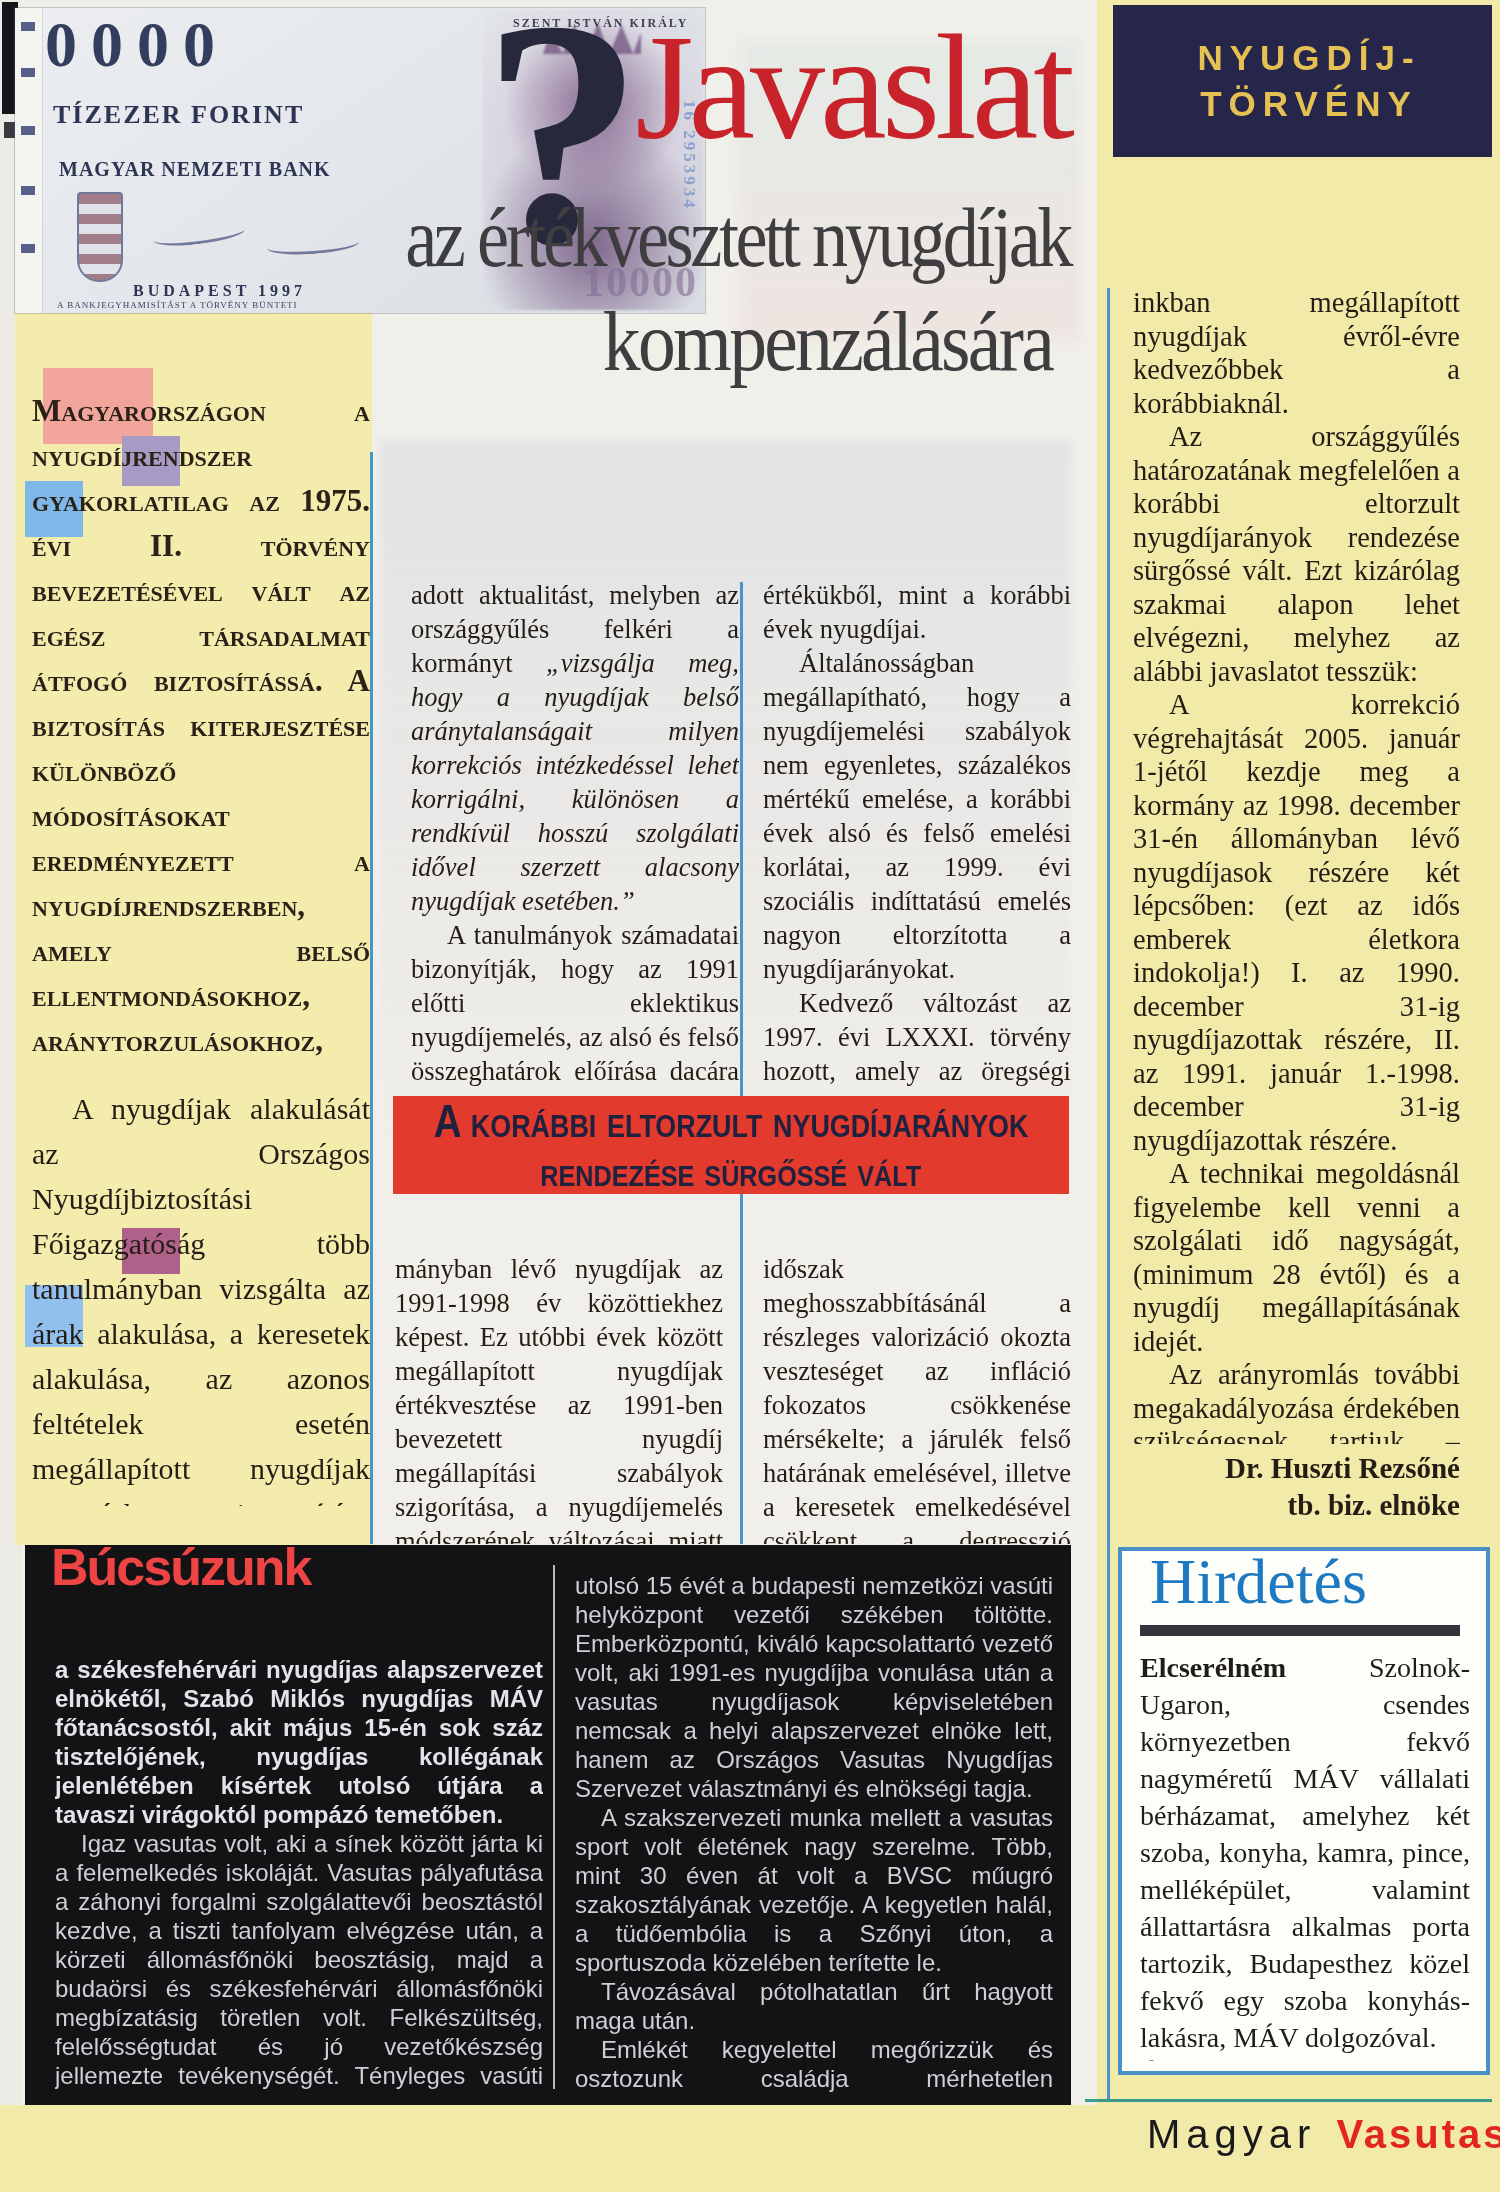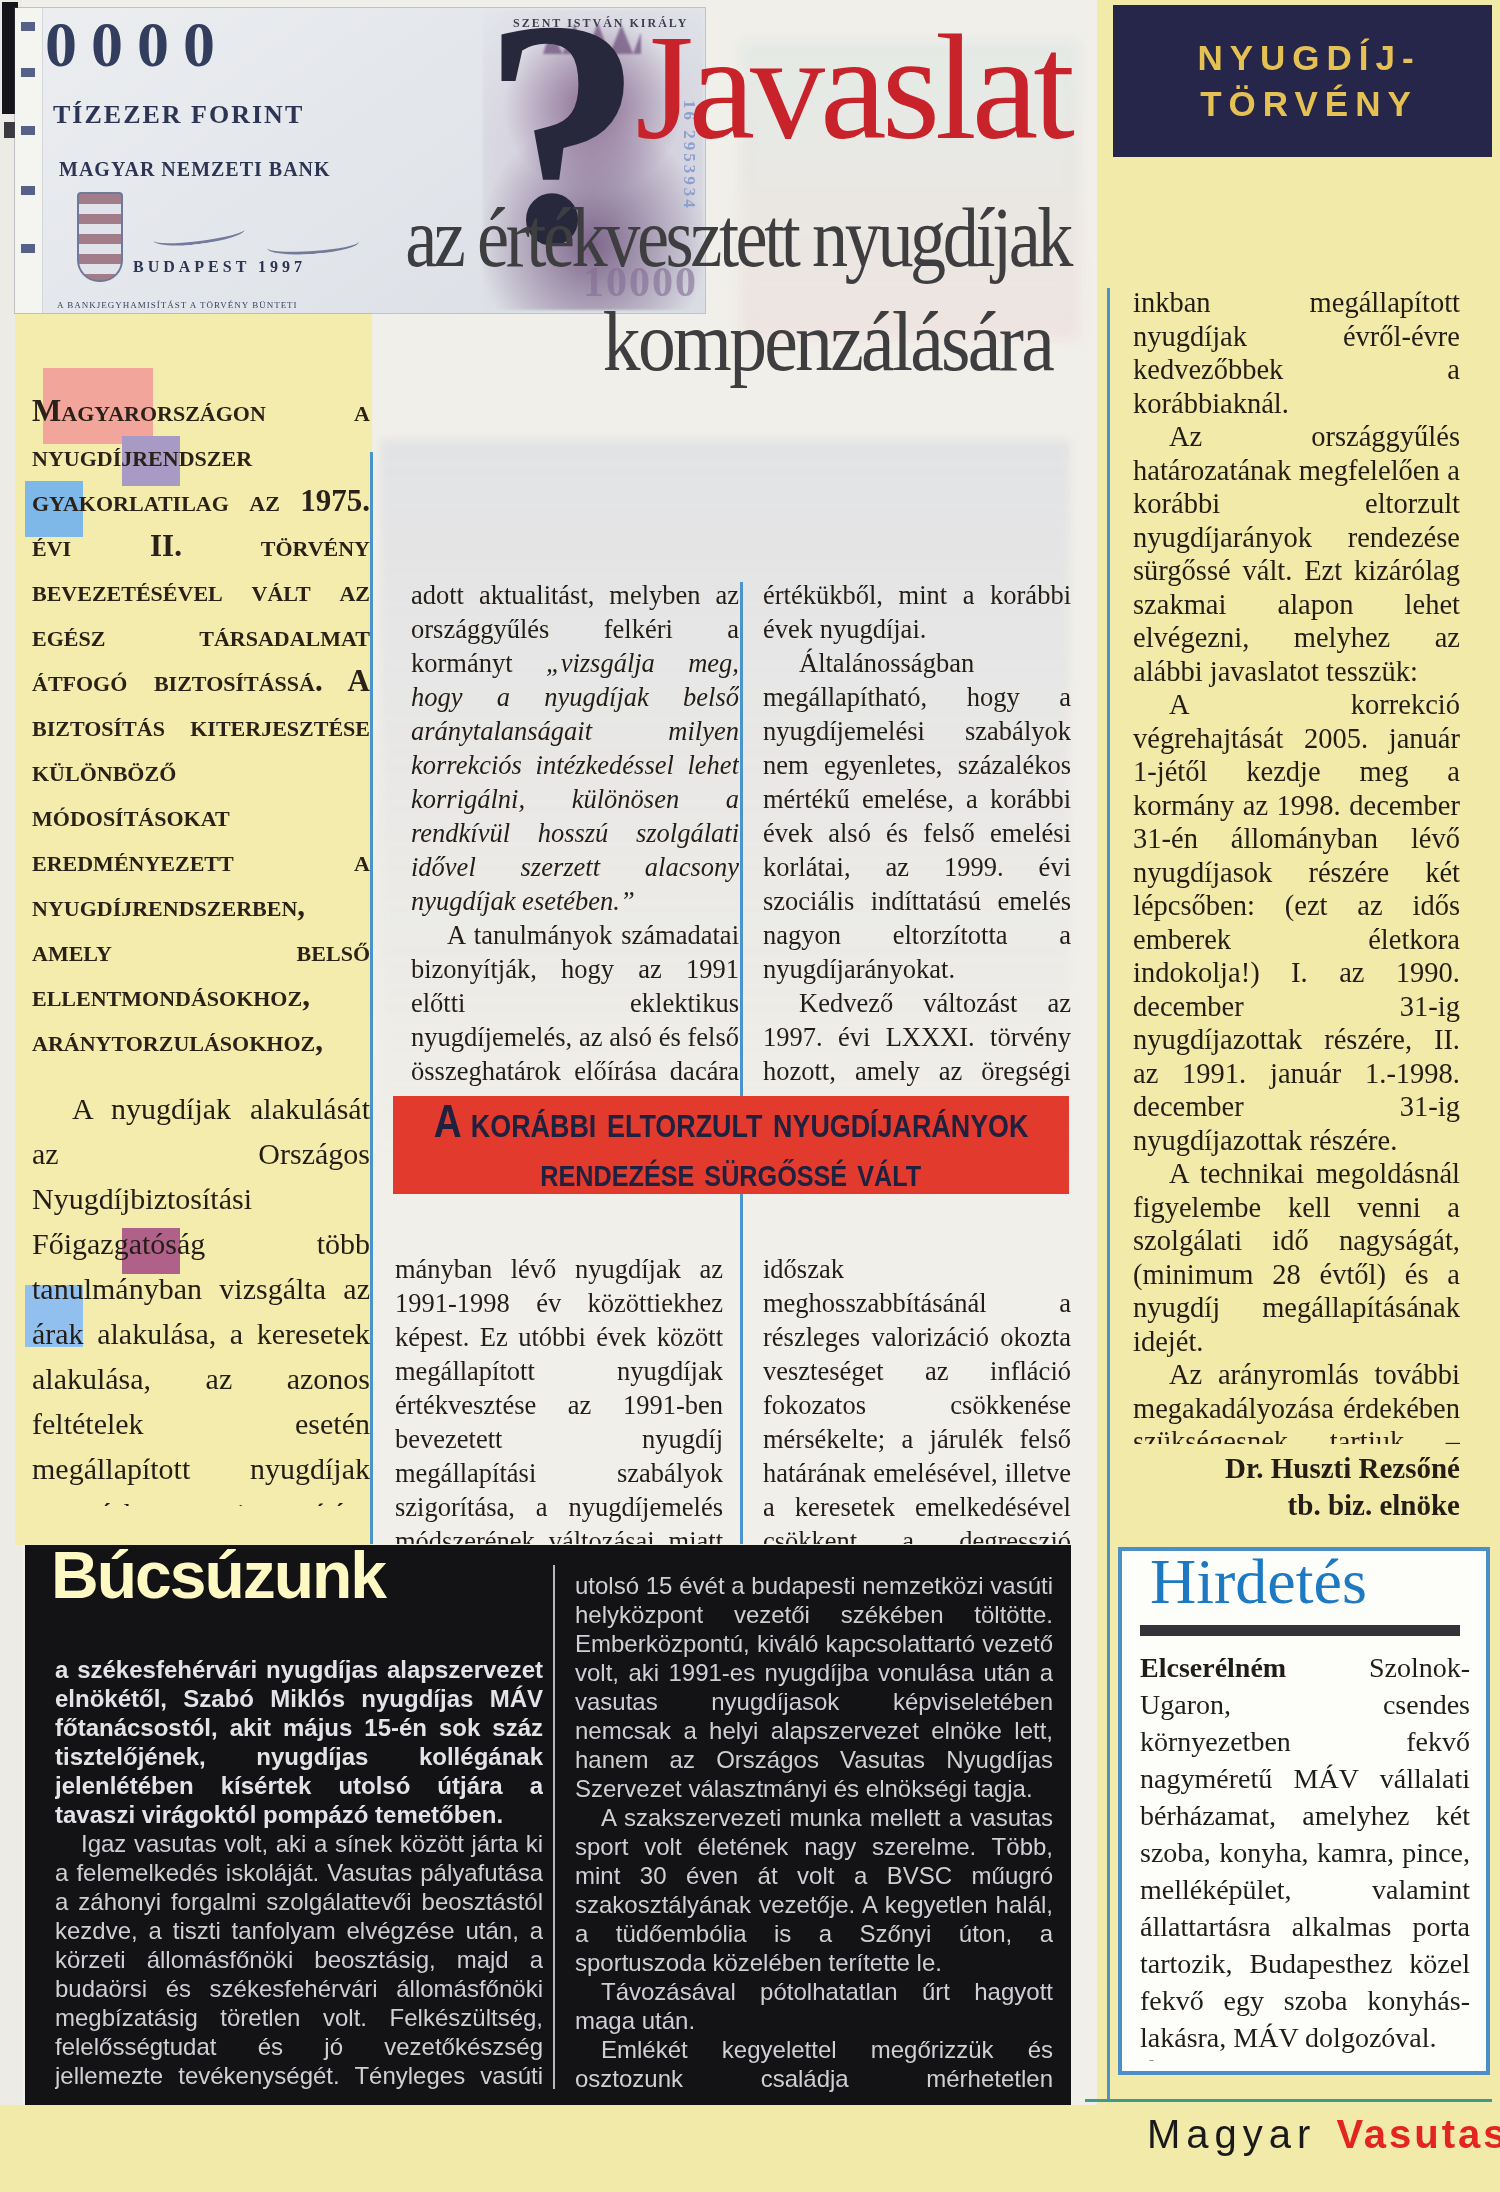--- a/index.html
+++ b/index.html
@@ -26,21 +26,21 @@
   .bn-strip{position:absolute;left:0;top:0;width:28px;height:100%;background:#f4f4f1;border-right:1px solid #d4d6da;}
   .bn-strip i{position:absolute;left:6px;width:14px;height:9px;background:#566089;display:block;}
   .bn-digits{position:absolute;left:30px;top:0px;font-size:64px;font-weight:700;color:#333d5e;letter-spacing:14px;}
   .bn-denom{position:absolute;left:38px;top:92px;font-size:26px;font-weight:700;color:#2c3654;letter-spacing:2px;}
   .bn-bank{position:absolute;left:44px;top:150px;font-size:20px;font-weight:700;color:#2c3654;letter-spacing:1px;}
   .bn-crest{position:absolute;left:62px;top:184px;width:46px;height:90px;border:2px solid #4a5480;border-radius:4px 4px 22px 22px;
     background:repeating-linear-gradient(180deg,#8c5a68 0 10px,#dfe2ea 10px 20px);opacity:.75;}
   .bn-sig1,.bn-sig2{position:absolute;width:92px;height:18px;border-bottom:3px solid #57608a;border-radius:50%;opacity:.8;}
   .bn-sig1{left:138px;top:218px;transform:rotate(-7deg);}
   .bn-sig2{left:252px;top:228px;transform:rotate(-4deg);}
-  .bn-city{position:absolute;left:118px;top:250px;font-size:16px;font-weight:700;color:#2c3654;letter-spacing:4px;}
+  .bn-city{position:absolute;left:118px;top:274px;font-size:16px;font-weight:700;color:#2c3654;letter-spacing:4px;}
   .bn-warning{position:absolute;left:42px;top:292px;font-size:9px;color:#3a4460;letter-spacing:1px;}
   .bn-portrait{position:absolute;left:468px;top:2px;width:220px;height:300px;filter:blur(1px);
     background:
       radial-gradient(ellipse 58% 42% at 50% 32%,rgba(133,101,141,.92),rgba(133,101,141,0) 70%),
       radial-gradient(ellipse 72% 58% at 50% 78%,rgba(112,86,126,.85),rgba(112,86,126,0) 72%),
       radial-gradient(ellipse 92% 82% at 50% 50%,rgba(192,177,202,.6),rgba(228,228,234,0) 82%);}
   .bn-crown{position:absolute;left:60px;top:10px;width:98px;height:34px;background:rgba(122,96,136,.85);
     clip-path:polygon(0 100%,8% 30%,20% 100%,32% 12%,44% 100%,56% 8%,68% 100%,80% 14%,92% 100%,100% 36%,100% 100%,0 100%);}
   .bn-caption{position:absolute;left:498px;top:8px;font-size:12px;color:#3f3f52;letter-spacing:2px;font-weight:700;}
   .bn-serial{position:absolute;left:664px;top:92px;writing-mode:vertical-rl;font-size:17px;color:#8aa0cf;letter-spacing:3px;font-weight:700;}
@@ -104,21 +104,21 @@
   .sidebar{position:absolute;left:1133px;top:286px;width:327px;height:1158px;overflow:hidden;
     font-size:28.5px;line-height:33.5px;color:#241d15;text-align:justify;}
   .sidebar p{margin:0;}
   .sidebar p.ind{text-indent:36px;}
   .sidebar-sig{position:absolute;left:1133px;top:1450px;width:327px;text-align:right;
     font-weight:700;font-size:29px;line-height:37px;color:#241d15;}
 
   
   .obit{position:absolute;left:25px;top:1545px;width:1046px;height:560px;background:#131316;z-index:3;
     font-family:"Liberation Sans",sans-serif;}
-  .obit-title{position:absolute;left:26px;top:-8px;font-size:66px;font-weight:700;color:#fef9c3;letter-spacing:-2px;}
+  .obit-title{position:absolute;left:26px;top:-8px;font-size:52px;font-weight:700;color:#ef4444;letter-spacing:-2px;}
   .obit-left{position:absolute;left:30px;top:110px;width:488px;height:438px;overflow:hidden;
     font-size:24px;line-height:29px;color:#cfcfd4;text-align:justify;}
   .obit-left .intro{font-weight:700;color:#e3e3e8;margin:0 0 0 0;}
   .obit-left p{margin:0;}
   .obit-left p.body{text-indent:26px;}
   .obit-right{position:absolute;left:550px;top:26px;width:478px;height:524px;overflow:hidden;
     font-size:24px;line-height:29px;color:#cfcfd4;text-align:justify;}
   .obit-right p{margin:0;}
   .obit-right p.ind{text-indent:26px;}
   .obit-div{position:absolute;left:528px;top:20px;width:2px;height:524px;background:#b9b9bd;}

